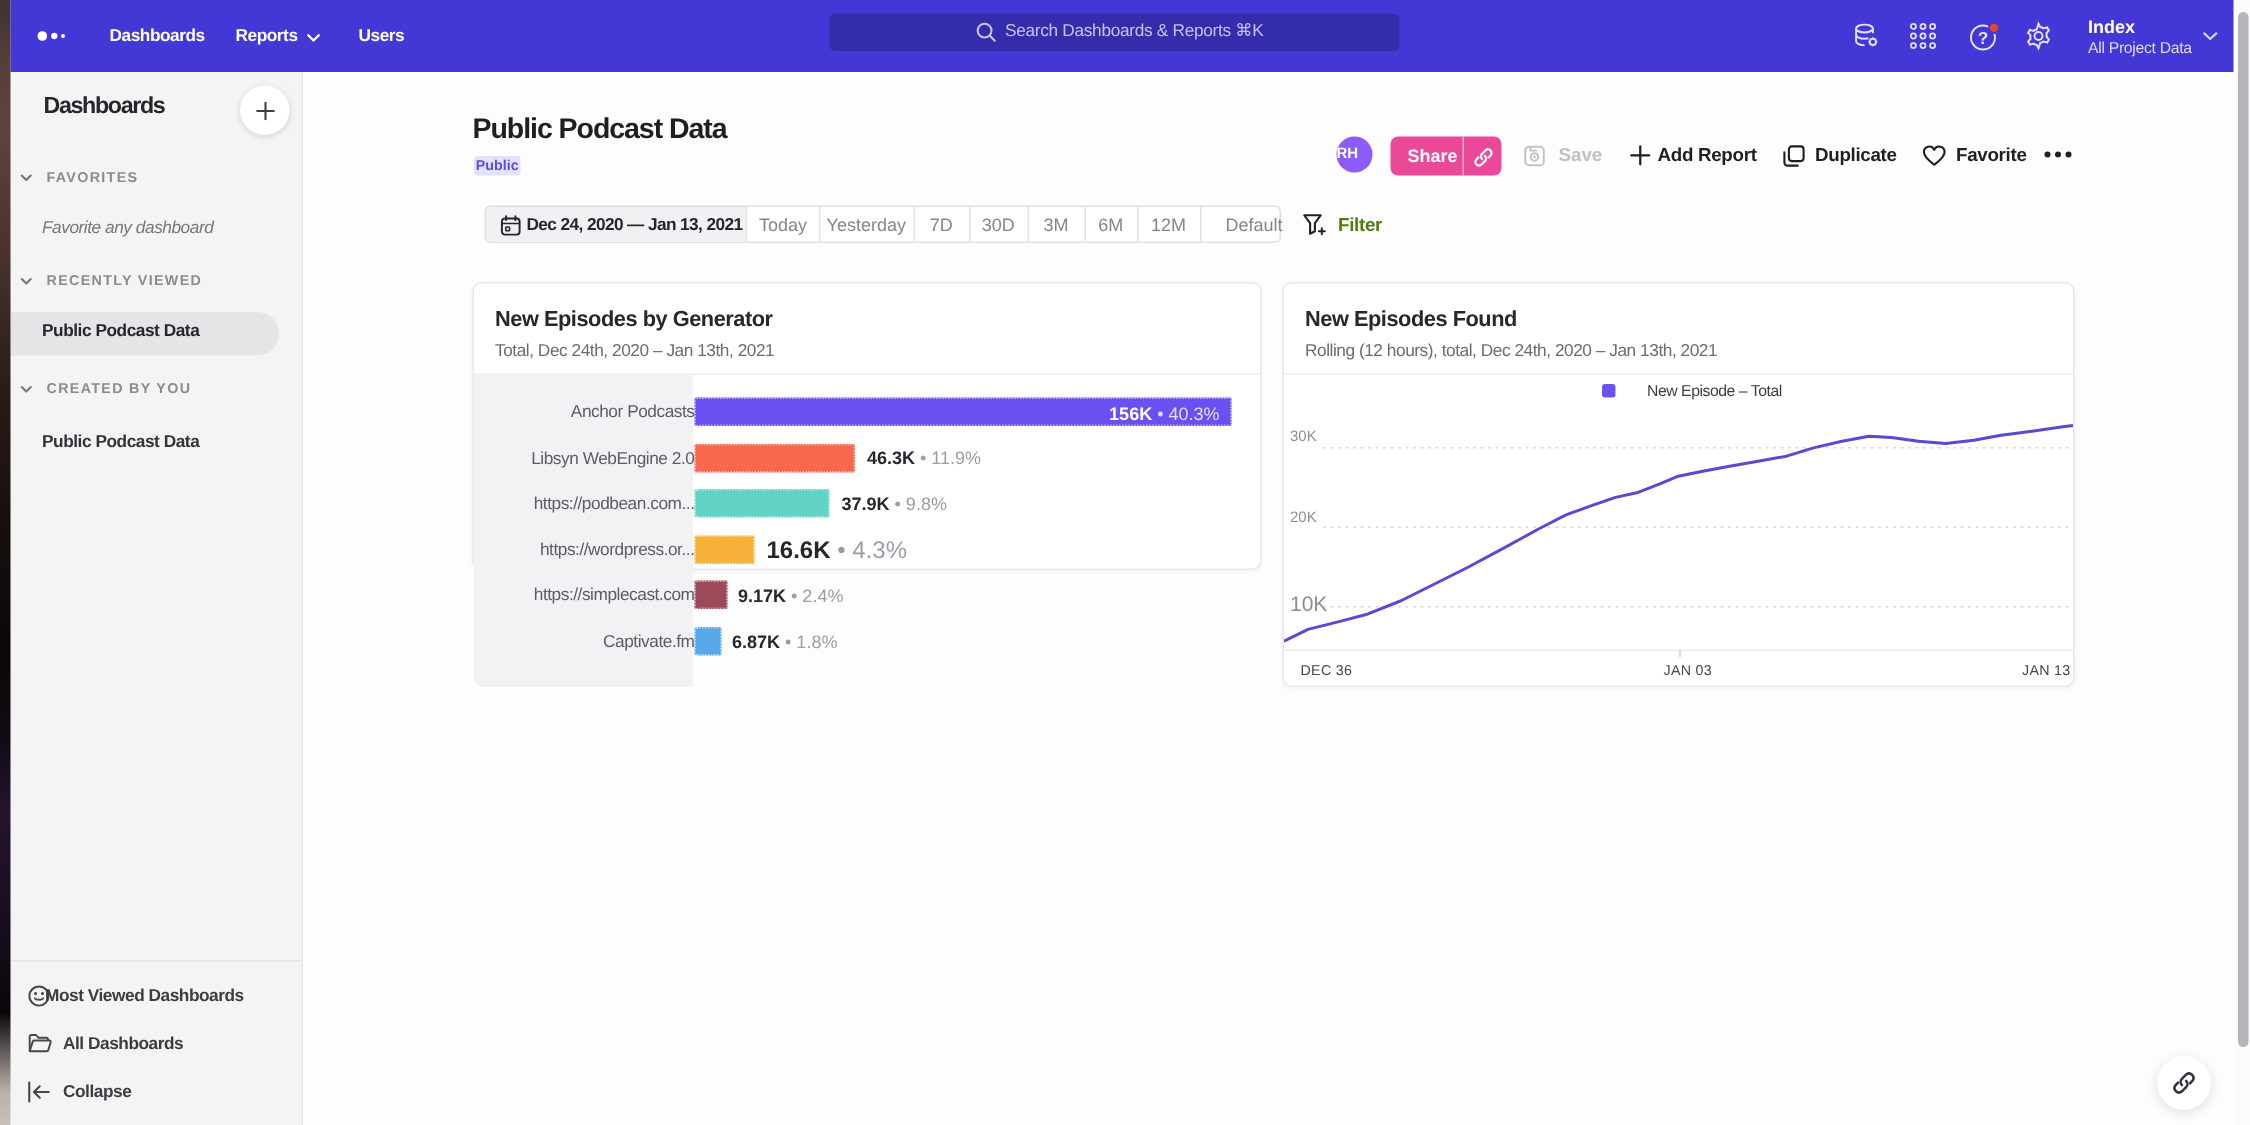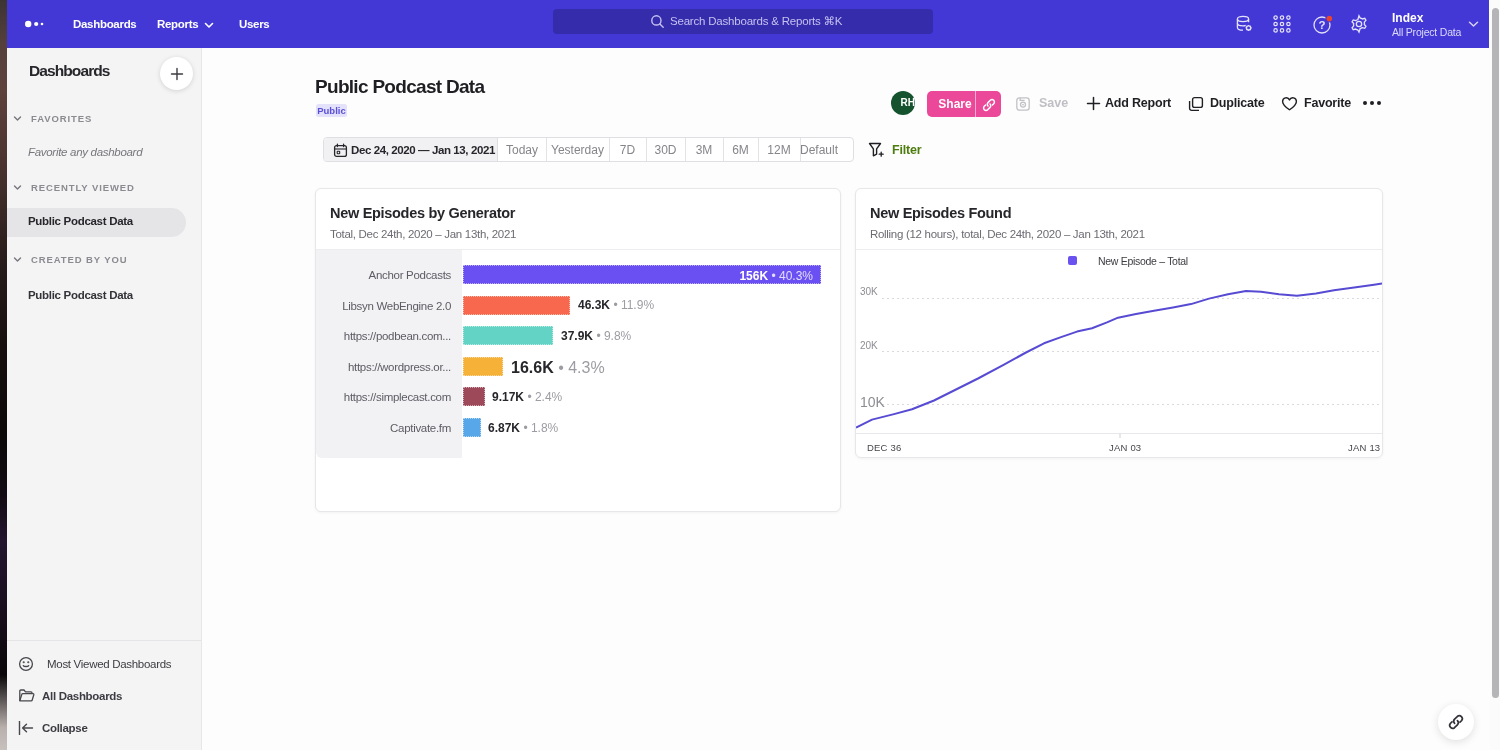--- a/index.html
+++ b/index.html
@@ -117,38 +117,38 @@
     <span class="sechead" style="left:24px;top:206px">CREATED BY YOU</span>
     <span class="abs" style="left:21px;top:241px;font-size:11.5px;letter-spacing:-0.3px;font-weight:600;color:#333338">Public Podcast Data</span>
 
     <div class="abs" style="left:0;top:592px;width:194px;height:1px;background:#e4e4e7"></div>
     <svg class="abs" style="left:11px;top:608px" width="16" height="16" viewBox="0 0 16 16" fill="none" stroke="#47474d" stroke-width="1.3">
       <circle cx="8" cy="8" r="6.4"></circle>
       <circle cx="5.7" cy="6.3" r="0.4" fill="#47474d"></circle>
       <circle cx="10.3" cy="6.3" r="0.4" fill="#47474d"></circle>
       <path d="M5.3 9.6 C6 10.8 10 10.8 10.7 9.6" stroke-linecap="round"></path>
     </svg>
-    <span class="abs" style="left:40px;top:610px;font-size:11.5px;letter-spacing:-0.3px;font-weight:400;color:#3c3c42">Most Viewed Dashboards</span>
+    <span class="abs" style="left:23px;top:610px;font-size:11.5px;letter-spacing:-0.3px;font-weight:700;color:#3c3c42">Most Viewed Dashboards</span>
     <svg class="abs" style="left:11px;top:640px" width="17" height="16" viewBox="0 0 17 16" fill="none" stroke="#47474d" stroke-width="1.3">
       <path d="M1.8 12.8 V3 a1 1 0 0 1 1-1 H6 l1.5 1.8 H13 a1 1 0 0 1 1 1 V6" stroke-linejoin="round"></path>
       <path d="M1.8 12.8 L3.8 6.4 a1 1 0 0 1 1-.7 H15 a.8.8 0 0 1 .8 1 L14.2 12 a1 1 0 0 1-1 .8 H1.8 Z" stroke-linejoin="round"></path>
     </svg>
     <span class="abs" style="left:35px;top:642px;font-size:11.5px;letter-spacing:-0.3px;font-weight:700;color:#3c3c42">All Dashboards</span>
     <svg class="abs" style="left:11px;top:673px" width="16" height="14" viewBox="0 0 16 14" fill="none" stroke="#47474d" stroke-width="1.4">
       <path d="M1.5 0.5 V13.5" stroke-linecap="round"></path>
       <path d="M14.5 7 H5 M8.5 3.2 L4.6 7 L8.5 10.8" stroke-linecap="round" stroke-linejoin="round"></path>
     </svg>
     <span class="abs" style="left:35px;top:674px;font-size:11.5px;letter-spacing:-0.3px;font-weight:700;color:#3c3c42">Collapse</span>
   </div>
 
   <div id="main" class="abs">
     <span class="abs" style="left:113px;top:28px;font-size:19px;font-weight:700;color:#1e1e23;letter-spacing:-0.7px">Public Podcast Data</span>
     <span class="abs" style="left:114px;top:56px;width:31px;height:13px;background:#e4e1fa;border-radius:2.5px;color:#5a4fd8;font-size:9.5px;font-weight:600;text-align:center;line-height:13px">Public</span>
 
-    <div class="abs" style="left:689px;top:43px;width:24px;height:24px;border-radius:50%;background:#14532d;color:#fff;font-size:10px;font-weight:700;text-align:right;line-height:24px">RH</div>
+    <div class="abs" style="left:689px;top:43px;width:24px;height:24px;border-radius:50%;background:#8b5cf6;color:#fff;font-size:10px;font-weight:700;text-align:left;line-height:24px">RH</div>
     <div class="abs" style="left:725px;top:43px;width:74px;height:26px;background:#ec4899;border-radius:5px">
       <span style="position:absolute;left:8px;top:6px;width:40px;text-align:center;color:#fff;font-size:12px;font-weight:700">Share</span>
       <div style="position:absolute;left:48px;top:0;width:1px;height:26px;background:rgba(255,255,255,0.55)"></div>
       <svg style="position:absolute;left:54.5px;top:6.5px" width="14" height="14" viewBox="0 0 14 14" fill="none" stroke="#fff" stroke-width="1.5">
         <path d="M6 8 a2.4 2.4 0 0 1 0-3.4 l2.3-2.3 a2.4 2.4 0 0 1 3.4 3.4 L10.4 7" stroke-linecap="round"></path>
         <path d="M8 6 a2.4 2.4 0 0 1 0 3.4 l-2.3 2.3 a2.4 2.4 0 0 1-3.4-3.4 L3.6 7" stroke-linecap="round"></path>
       </svg>
     </div>
     <svg class="abs" style="left:813px;top:48px" width="16" height="16" viewBox="0 0 16 16" fill="none" stroke="#c1c1c7" stroke-width="1.3">
       <rect x="1.8" y="1.8" width="12.4" height="12.4" rx="2.6"></rect>
@@ -192,34 +192,34 @@
       <span style="position:absolute;left:285px;width:37px;top:5px;font-size:12px;color:#85858b;text-align:center">7D</span>
       <div style="position:absolute;left:322px;top:0;width:1px;height:23px;background:#e3e3e7"></div>
       <span style="position:absolute;left:322px;width:39px;top:5px;font-size:12px;color:#85858b;text-align:center">30D</span>
       <div style="position:absolute;left:361px;top:0;width:1px;height:23px;background:#e3e3e7"></div>
       <span style="position:absolute;left:361px;width:38px;top:5px;font-size:12px;color:#85858b;text-align:center">3M</span>
       <div style="position:absolute;left:399px;top:0;width:1px;height:23px;background:#e3e3e7"></div>
       <span style="position:absolute;left:399px;width:35px;top:5px;font-size:12px;color:#85858b;text-align:center">6M</span>
       <div style="position:absolute;left:434px;top:0;width:1px;height:23px;background:#e3e3e7"></div>
       <span style="position:absolute;left:434px;width:42px;top:5px;font-size:12px;color:#85858b;text-align:center">12M</span>
       <div style="position:absolute;left:476px;top:0;width:1px;height:23px;background:#e3e3e7"></div>
-      <span style="position:absolute;left:476px;width:55px;top:5px;font-size:12px;color:#85858b;text-align:left">Default</span>
+      <span style="position:absolute;left:476px;width:55px;top:5px;font-size:12px;color:#85858b;text-align:right">Default</span>
     </div>
     <svg class="abs" style="left:666px;top:94px" width="17" height="16" viewBox="0 0 17 16" fill="none" stroke="#1f1f24" stroke-width="1.4">
       <path d="M1.5 1.5 H12.5 L8.6 6.8 V12.2 L5.4 13.8 V6.8 Z" stroke-linejoin="round"></path>
       <path d="M13.2 10.2 v4 M11.2 12.2 h4" stroke-linecap="round" stroke-width="1.3"></path>
     </svg>
     <span class="abs" style="left:690px;top:95px;font-size:12.5px;font-weight:700;color:#4d7c0f;letter-spacing:-0.2px">Filter</span>
 
-    <div class="card" style="left:113px;top:140px;width:526px;height:324px">
+    <div class="card" style="left:113px;top:140px;width:526px;height:192px">
       <span style="position:absolute;left:14px;top:16px;font-size:14.5px;letter-spacing:-0.3px;font-weight:700;color:#26262b">New Episodes by Generator</span>
       <span style="position:absolute;left:14px;top:39px;font-size:11.5px;letter-spacing:-0.3px;color:#6b6b72">Total, Dec 24th, 2020 – Jan 13th, 2021</span>
       <div style="position:absolute;left:0;top:60px;width:524px;height:1px;background:#ededf0"></div>
       <div style="position:absolute;left:0;top:61px;width:146px;height:208px;background:#f2f2f4;border-radius:0 0 0 6px"></div>
-      <div style="position:absolute;left:4px;top:61px;width:131px;height:184px;font-size:11.5px;letter-spacing:-0.3px;color:#5c5c63;text-align:left">
+      <div style="position:absolute;left:16px;top:61px;width:131px;height:184px;font-size:11.5px;letter-spacing:-0.3px;color:#5c5c63;text-align:left">
         <div style="position:absolute;right:0;top:19px">Anchor Podcasts</div>
         <div style="position:absolute;right:0;top:50px">Libsyn WebEngine 2.0</div>
         <div style="position:absolute;right:0;top:80px">https://podbean.com...</div>
         <div style="position:absolute;right:0;top:111px">https://wordpress.or...</div>
         <div style="position:absolute;right:0;top:141px">https://simplecast.com</div>
         <div style="position:absolute;right:0;top:172px">Captivate.fm</div>
       </div>
 
       <div style="position:absolute;left:147px;top:76px;width:358px;height:19px;background:#6a50f3;border:1px dotted rgba(255,255,255,0.55)">
         <span style="position:absolute;right:7px;top:3px;font-size:12px;color:#fff"><b>156K</b> <span style="color:rgba(255,255,255,0.8)">• 40.3%</span></span>

